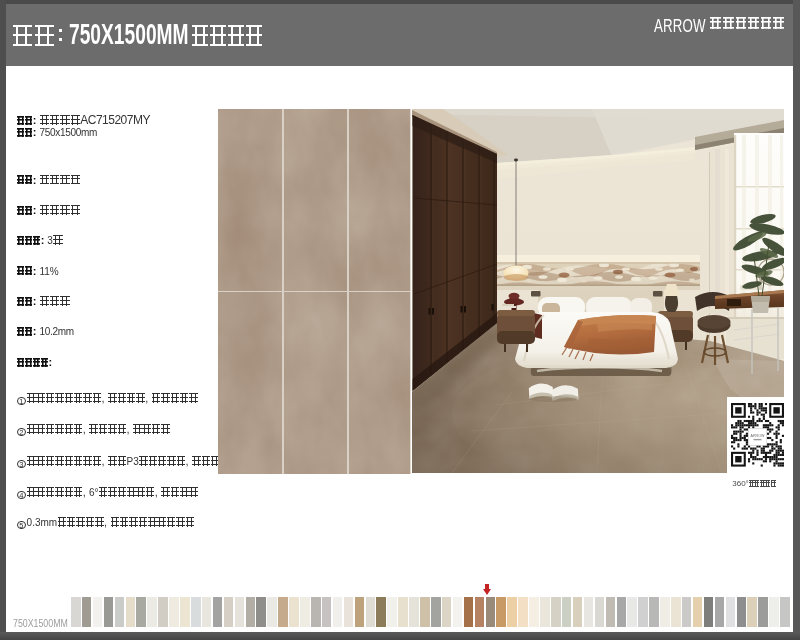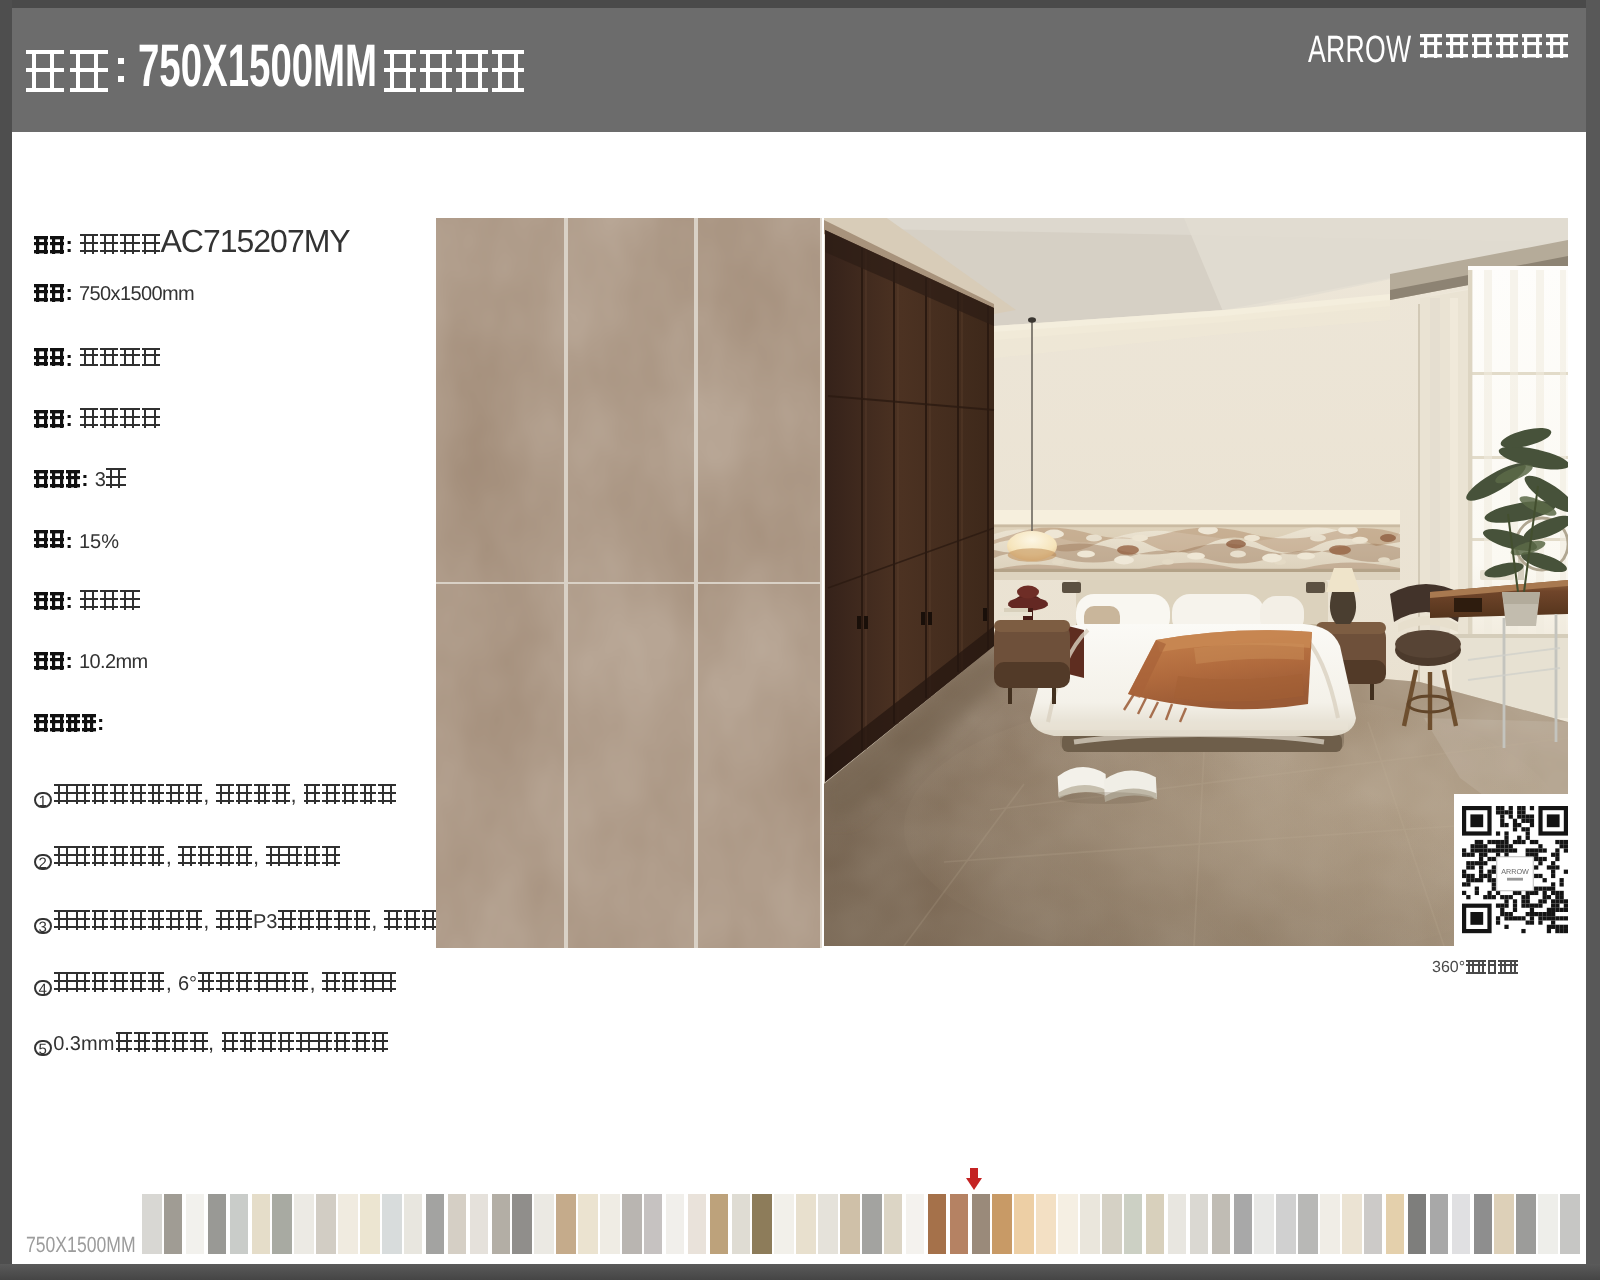--- a/index.html
+++ b/index.html
@@ -67,31 +67,31 @@
 
 <div class="abs" style="left:11px;top:24px;height:23px;white-space:nowrap;">
   <span class="hw" style="width:19px;height:21px;margin:0 1.5px;vertical-align:top;margin-top:1px;"></span><span class="hw" style="width:19px;height:21px;margin:0 1.5px;vertical-align:top;margin-top:1px;"></span><span style="display:inline-block;vertical-align:top;width:14px;position:relative;"><span style="position:absolute;left:4px;top:5px;width:3.4px;height:3.4px;background:#fff;"></span><span style="position:absolute;left:4px;top:14px;width:3.4px;height:3.4px;background:#fff;"></span></span><span style="display:inline-block;vertical-align:top;width:121px;overflow:visible;"><span style="display:inline-block;vertical-align:top;margin-top:-7px;color:#fff;font-size:30px;font-weight:bold;transform:scaleX(0.64);transform-origin:0 0;letter-spacing:0px;white-space:nowrap;">750X1500MM</span></span><span class="hw" style="width:16px;height:21px;margin:0 1px 0 2px;vertical-align:top;margin-top:1px;"></span><span class="hw" style="width:16px;height:21px;margin:0 1px;vertical-align:top;margin-top:1px;"></span><span class="hw" style="width:16px;height:21px;margin:0 1px;vertical-align:top;margin-top:1px;"></span><span class="hw" style="width:16px;height:21px;margin:0 1px;vertical-align:top;margin-top:1px;"></span>
 </div>
 
 <div class="abs" style="left:654px;top:15px;white-space:nowrap;">
   <span style="display:inline-block;vertical-align:top;width:51px;"><span style="display:inline-block;color:#fff;font-size:19px;letter-spacing:0.2px;transform:scaleX(0.70);transform-origin:0 0;white-space:nowrap;">ARROW</span></span>
   <span class="ha" style="margin-top:1.5px;vertical-align:top;"></span><span class="ha" style="margin-top:1.5px;vertical-align:top;"></span><span class="ha" style="margin-top:1.5px;vertical-align:top;"></span><span class="ha" style="margin-top:1.5px;vertical-align:top;"></span><span class="ha" style="margin-top:1.5px;vertical-align:top;"></span><span class="ha" style="margin-top:1.5px;vertical-align:top;"></span>
 </div>
 
-<div class="row" style="top:113px;"><span class="cl"><span class="hb"></span><span class="hb"></span>:</span> <span class="hv"></span><span class="hv"></span><span class="hv"></span><span class="hv"></span><span style="font-size:16px;letter-spacing:-0.5px;">AC715207MY</span></div>
-
-<div class="row" style="top:141px;"><span class="cl"><span class="hb"></span><span class="hb"></span>:</span> <span style="font-size:10px;letter-spacing:-0.3px;">750x1500mm</span></div>
+<div class="row" style="top:113px;"><span class="cl"><span class="hb"></span><span class="hb"></span>:</span> <span class="hv"></span><span class="hv"></span><span class="hv"></span><span class="hv"></span><span style="font-size:12px;letter-spacing:-0.5px;">AC715207MY</span></div>
+
+<div class="row" style="top:126px;"><span class="cl"><span class="hb"></span><span class="hb"></span>:</span> <span style="font-size:10px;letter-spacing:-0.3px;">750x1500mm</span></div>
 
 <div class="row" style="top:173.5px;"><span class="cl"><span class="hb"></span><span class="hb"></span>:</span> <span class="hv"></span><span class="hv"></span><span class="hv"></span><span class="hv"></span></div>
 
 <div class="row" style="top:204px;"><span class="cl"><span class="hb"></span><span class="hb"></span>:</span> <span class="hv"></span><span class="hv"></span><span class="hv"></span><span class="hv"></span></div>
 
 <div class="row" style="top:234px;"><span class="cl"><span class="hb"></span><span class="hb"></span><span class="hb"></span>:</span> <span style="font-size:10px;">3</span><span class="hv"></span></div>
 
-<div class="row" style="top:264.5px;"><span class="cl"><span class="hb"></span><span class="hb"></span>:</span> <span style="font-size:10px;">15%</span></div>
+<div class="row" style="top:264.5px;"><span class="cl"><span class="hb"></span><span class="hb"></span>:</span> <span style="font-size:10px;">11%</span></div>
 
 <div class="row" style="top:295px;"><span class="cl"><span class="hb"></span><span class="hb"></span>:</span> <span class="hv"></span><span class="hv"></span><span class="hv"></span></div>
 
 <div class="row" style="top:325px;"><span class="cl"><span class="hb"></span><span class="hb"></span>:</span> <span style="font-size:10px;letter-spacing:-0.3px;margin-top:15px;">10.2mm</span></div>
 
 <div class="row" style="top:356px;"><span class="cl"><span class="hb"></span><span class="hb"></span><span class="hb"></span><span class="hb"></span>:</span></div>
 
 <div class="row" style="top:392px;"><span class="circ">1</span><span class="h"></span><span class="h"></span><span class="h"></span><span class="h"></span><span class="h"></span><span class="h"></span><span class="h"></span><span class="h"></span>, <span class="h"></span><span class="h"></span><span class="h"></span><span class="h"></span>, <span class="h"></span><span class="h"></span><span class="h"></span><span class="h"></span><span class="h"></span></div>
 
 <div class="row" style="top:423px;"><span class="circ">2</span><span class="h"></span><span class="h"></span><span class="h"></span><span class="h"></span><span class="h"></span><span class="h"></span>, <span class="h"></span><span class="h"></span><span class="h"></span><span class="h"></span>, <span class="h"></span><span class="h"></span><span class="h"></span><span class="h"></span></div>
@@ -709,21 +709,21 @@
       <rect x="42.4" y="4.2" width="6.4" height="6.4" fill="#141414"></rect>
       <rect x="0.0" y="48.8" width="14.8" height="14.8" fill="#141414"></rect>
       <rect x="2.1" y="50.9" width="10.6" height="10.6" fill="#fff"></rect>
       <rect x="4.2" y="53.0" width="6.4" height="6.4" fill="#141414"></rect>
       <rect x="17.4" y="25.4" width="18.2" height="17.0" fill="#fff" stroke="#aaa" stroke-width="0.4"></rect>
       <text x="26.5" y="33.9" font-size="3.6" fill="#666" text-anchor="middle" font-family="Liberation Sans">ARROW</text>
       <rect x="22.5" y="35.9" width="8" height="1.4" fill="#999"></rect>
     </svg>
   </div>
 
-<div class="abs" style="left:716px;top:479px;width:76px;white-space:nowrap;font-size:8px;color:#4a4a4a;">360°<span class="hq"></span><span class="hq"></span><span class="hq"></span><span class="hq"></span><span class="hq"></span></div>
+<div class="abs" style="left:716px;top:479px;width:76px;text-align:center;white-space:nowrap;font-size:8px;color:#4a4a4a;">360°<span class="hq"></span><span class="hq"></span><span class="hq"></span><span class="hq"></span><span class="hq"></span></div>
 
 <div class="abs" style="left:13px;top:613px;width:52px;"><span style="display:inline-block;font-size:11px;color:#9c9c9c;transform:scaleX(0.80);transform-origin:0 0;white-space:nowrap;">750X1500MM</span></div>
 
 <div id="swatches" class="abs" style="left:71px;top:597px;height:30px;">
 <div class="abs" style="left:0.00px;top:0;width:9.5px;height:30px;background:#d8d7d3;"></div>
 <div class="abs" style="left:10.91px;top:0;width:9.5px;height:30px;background:#a09c94;"></div>
 <div class="abs" style="left:21.82px;top:0;width:9.5px;height:30px;background:#f2f1ed;"></div>
 <div class="abs" style="left:32.73px;top:0;width:9.5px;height:30px;background:#999995;"></div>
 <div class="abs" style="left:43.64px;top:0;width:9.5px;height:30px;background:#c9ccc9;"></div>
 <div class="abs" style="left:54.55px;top:0;width:9.5px;height:30px;background:#e5ddc9;"></div>

